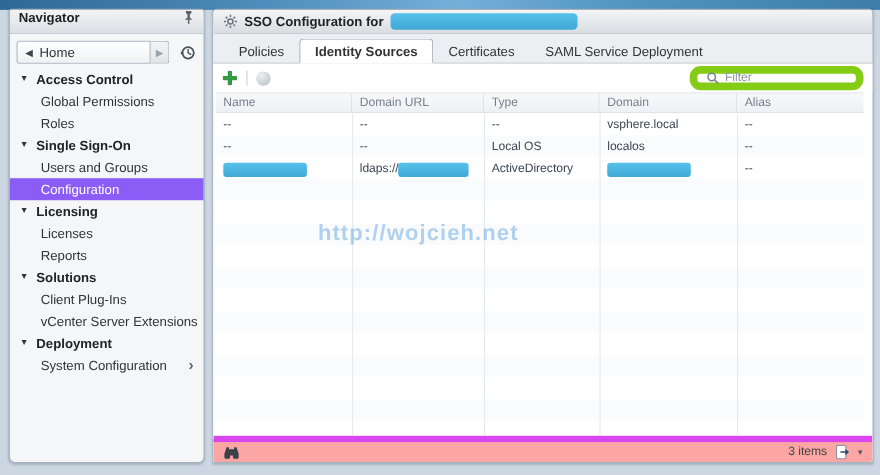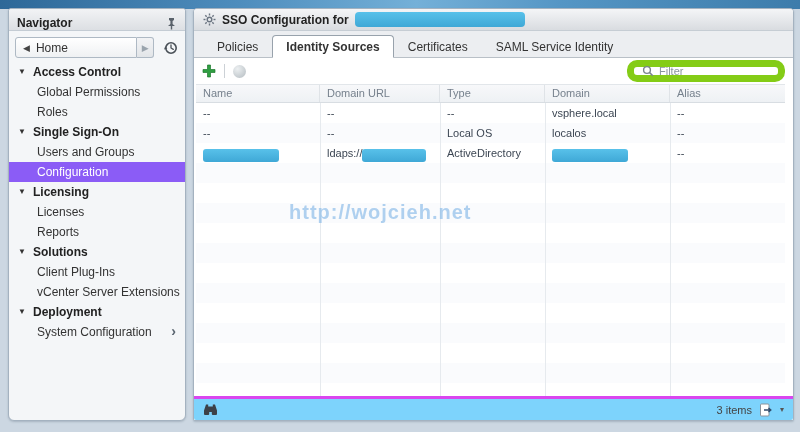--- a/index.html
+++ b/index.html
@@ -15,21 +15,21 @@
     background: linear-gradient(90deg,#2e6898 0%,#4e8dbd 30%,#74b0d8 52%,#5596c5 70%,#3d7cab 100%);
   }
   
   .nav-panel {
     position: absolute; left: 8px; top: 8px; width: 178px; height: 413px;
     background: #f4f6f8; border: 1px solid #a4b2c0;
     border-radius: 3px 3px 6px 6px;
     box-shadow: 0 1px 2px rgba(60,80,100,.25);
   }
   .nav-header {
-    height: 22px; display: flex; align-items: flex-end; padding: 0 8px;
+    height: 22px; display: flex; align-items: flex-start; padding: 0 8px;
     background: linear-gradient(#f2f3f5,#dcdfe3);
     border-bottom: 1px solid #c4ccd4; border-radius: 2px 2px 0 0;
     font-size: 12px; font-weight: bold; color: #222;
   }
   .nav-header .pin { margin-left: auto; display: flex; }
   .home-row { display: flex; align-items: center; padding: 6px 6px 4px 6px; }
   .home-box {
     display: flex; align-items: center; gap: 6px; width: 124px; height: 21px;
     background: linear-gradient(#ffffff,#eff1f3); border: 1px solid #aeb9c4;
     border-radius: 3px 0 0 3px; padding: 0 7px; font-size: 12px; color: #333;
@@ -130,21 +130,21 @@
     overflow: hidden; white-space: nowrap;
   }
   .td .redact { margin-top: 3px; }
   .watermark {
     position: absolute; left: 95px; top: 143px;
     font-size: 20px; font-weight: bold; letter-spacing: 1px;
     color: rgba(125,180,230,.6);
   }
   .status-bar {
     position: absolute; left: 0; right: 0; bottom: 0; height: 24px;
-    background: #7dd3fc; border-top: 3px solid #d946ef;
+    background: #fca5a5; border-top: 6px solid #d946ef;
     display: flex; align-items: center; padding: 0 9px;
     border-radius: 0 0 2px 2px;
   }
   .status-right { margin-left: auto; display: flex; align-items: center; gap: 7px; }
   .items-count { font-size: 11px; color: #444; }
   .export-caret { font-size: 8px; color: #555; }
   .icon { display: inline-flex; }
 </style>
 </head>
 <body>
@@ -214,21 +214,21 @@
           </g>
         </svg>
     </span>
     <span>SSO Configuration for</span>
     <span class="redact title-redact"></span>
   </div>
   <div class="tab-bar">
       <div class="tab">Policies</div>
       <div class="tab active">Identity Sources</div>
       <div class="tab">Certificates</div>
-      <div class="tab">SAML Service Identity</div>
+      <div class="tab">SAML Service Deployment</div>
     </div>
   <div class="content">
     <div class="toolbar">
       <span class="icon">
         <svg width="14" height="14" viewBox="0 0 14 14">
             <path d="M5.5 1h3v4.5H13v3H8.5V13h-3V8.5H1v-3h4.5z" fill="#2f9e41" stroke="#1e7a2e" stroke-width="0.7"></path>
           </svg>
       </span>
       <span class="tb-sep"></span>
       <span class="disabled-ball icon"></span>

